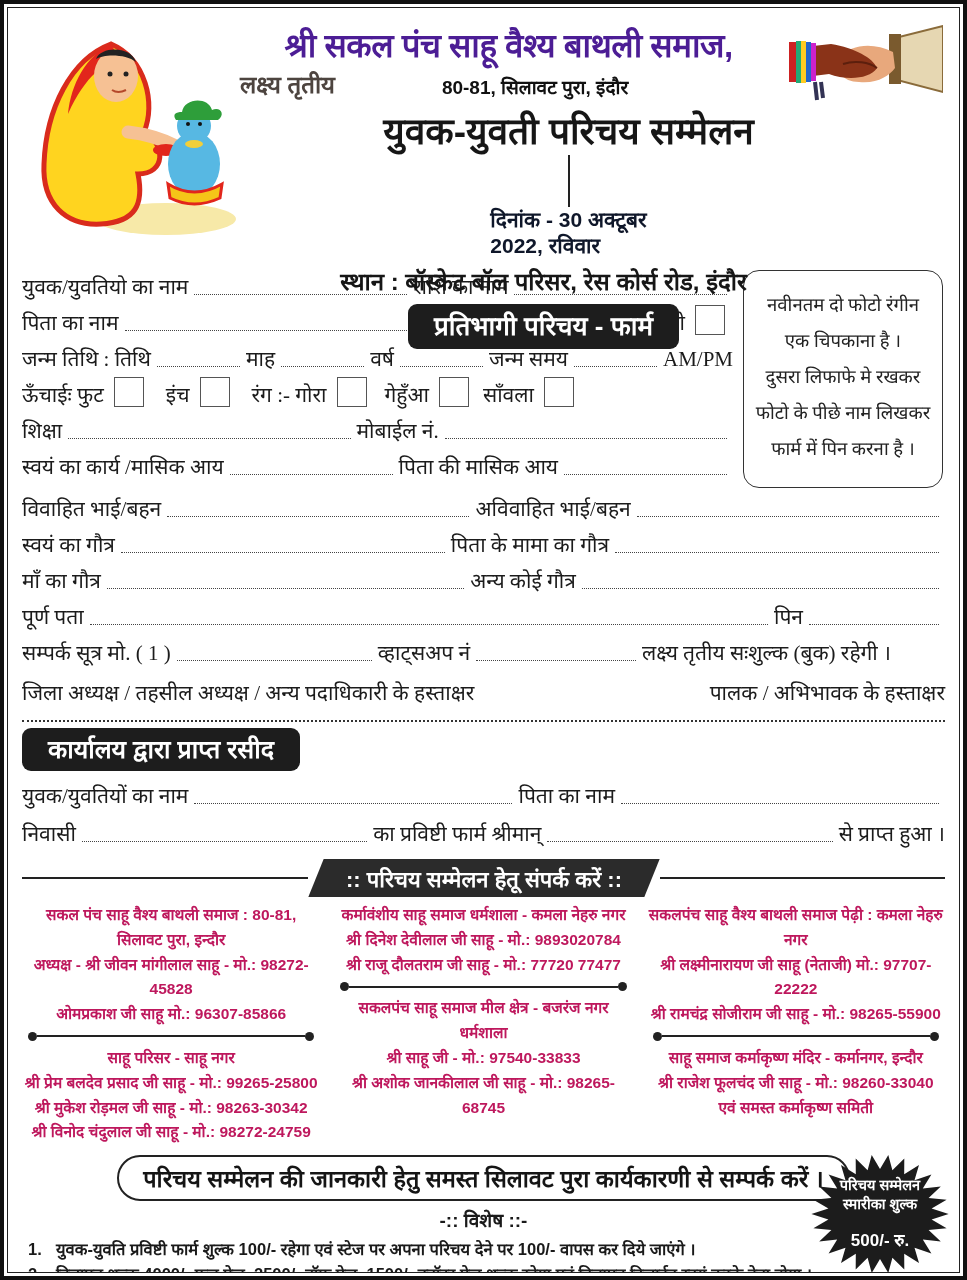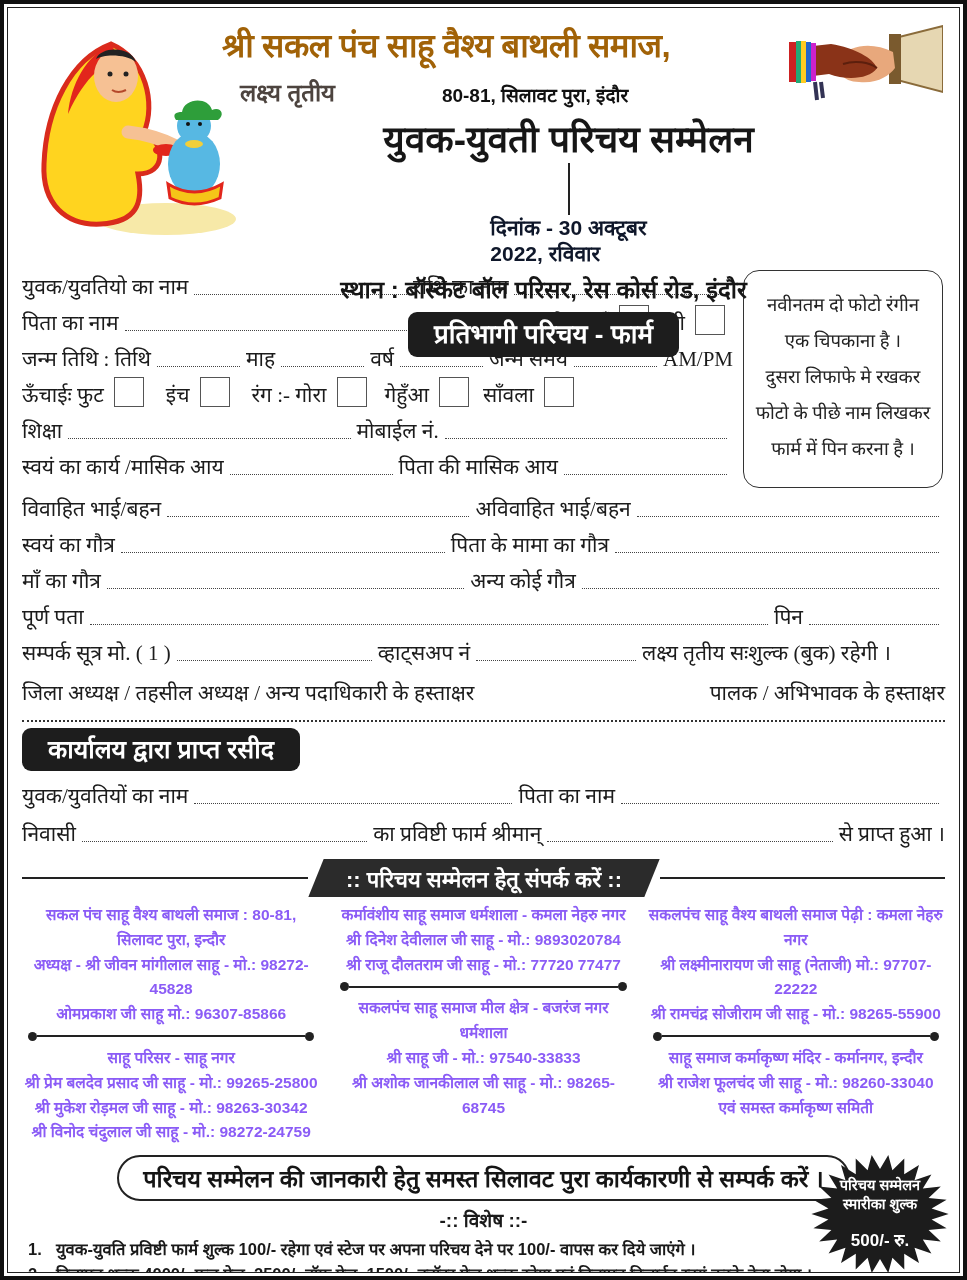--- a/index.html
+++ b/index.html
@@ -10,23 +10,23 @@
     background:#fff; border:4px solid #111; padding:3px;
   }
   .inner {
     position:relative; width:100%; height:100%;
     border:1.5px solid #222; padding:6px 14px 0 14px; overflow:hidden;
   }
   
   .header { position:relative; height:252px; }
   .illu-left { position:absolute; left:-6px; top:0; width:225px; height:225px; }
   .illu-right { position:absolute; right:2px; top:4px; width:158px; height:92px; }
-  .org-name { text-align:left; font-family:"Liberation Sans",sans-serif; font-weight:bold;
-    font-size:33px; padding:8px 150px 0 200px; letter-spacing:-0.5px; color:#a16207; }
-  .sub-row { display:flex; align-items:flex-end; padding-left:218px; margin-top:8px; }
+  .org-name { text-align:center; font-family:"Liberation Sans",sans-serif; font-weight:bold;
+    font-size:33px; padding:8px 150px 0 200px; letter-spacing:-0.5px; color:#4c1d95; }
+  .sub-row { display:flex; align-items:flex-end; padding-left:218px; margin-top:0; }
   .edition { font-family:"Liberation Sans",sans-serif; font-weight:bold; font-size:24px; color:#4d443f; }
   .address { flex:1; text-align:center; font-family:"Liberation Sans",sans-serif; font-weight:bold;
     font-size:19px; color:#111; padding-right:210px; }
   .event-row { display:flex; justify-content:center; align-items:center; margin-top:4px; padding-left:170px;flex-direction:column; }
   .event-title { font-family:"Liberation Sans",sans-serif; font-weight:bold; font-size:37px; color:#161616; }
   .event-sep { width:2px; height:52px; background:#222; margin:0 12px; }
   .event-date { font-family:"Liberation Sans",sans-serif; font-weight:bold; font-size:21px; line-height:1.25; color:#0f172a; }
   .venue { text-align:center; font-family:"Liberation Sans",sans-serif; font-weight:bold;
     font-size:24px; margin-top:4px; padding-left:120px; color:#161616; }
   .badge-wrap { text-align:center; margin-top:7px; padding-left:120px; }
@@ -48,21 +48,21 @@
   
   .receipt-badge-wrap { margin-top:2px; }
   
   .contact-banner { display:flex; align-items:center; margin-top:10px; }
   .contact-banner:before, .contact-banner:after { content:""; flex:1; border-top:2.6px solid #222; }
   .pgram { background:#2b2b2b; transform:skewX(-22deg); padding:4px 30px; margin:0 8px; }
   .pgram > div { transform:skewX(22deg); color:#fff; font-family:"Liberation Sans",sans-serif;
     font-weight:bold; font-size:22px; white-space:nowrap; }
   .contact-cols { display:flex; gap:14px; margin-top:6px; }
   .ccol { flex:1; text-align:center; font-family:"Liberation Sans",sans-serif; font-weight:bold;
-    font-size:15.5px; line-height:1.6; color:#8b5cf6; }
+    font-size:15.5px; line-height:1.6; color:#be185d; }
   .cdivider { display:flex; align-items:center; margin:5px 6px; }
   .cdivider:before, .cdivider:after { content:""; width:9px; height:9px; background:#222; border-radius:50%; }
   .cdivider span { flex:1; border-top:2.2px solid #222; }
   
   .info-banner-wrap { text-align:center; margin-top:10px; }
   .info-banner { display:inline-block; border:2.4px solid #222; border-radius:24px;
     font-family:"Liberation Sans",sans-serif; font-weight:bold; font-size:23.5px; padding:5px 24px; color:#151515; }
   .special { text-align:center; font-family:"Liberation Sans",sans-serif; font-weight:bold;
     font-size:19px; margin-top:6px; color:#1a1a1a; }
   .notes { position:relative; margin-top:4px; padding-right:4px; }

